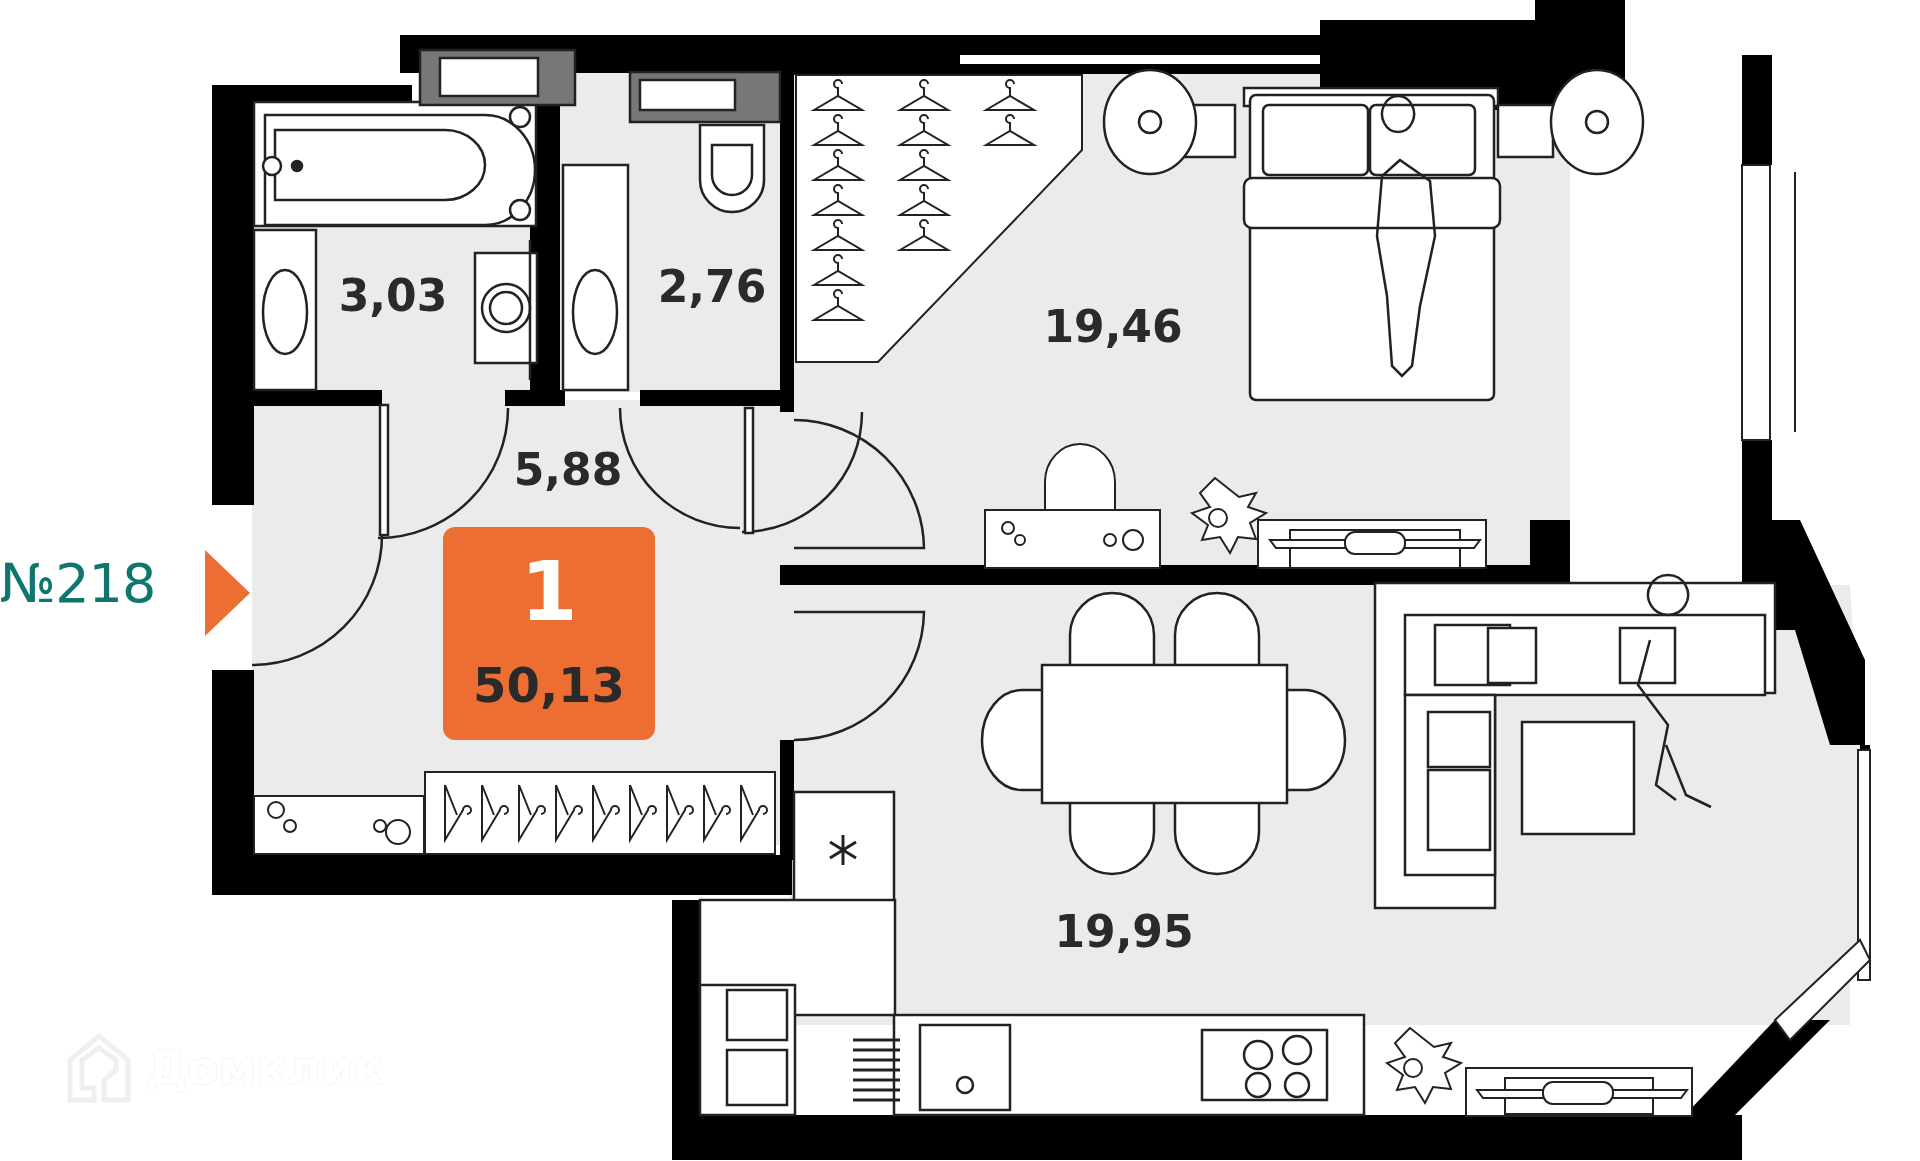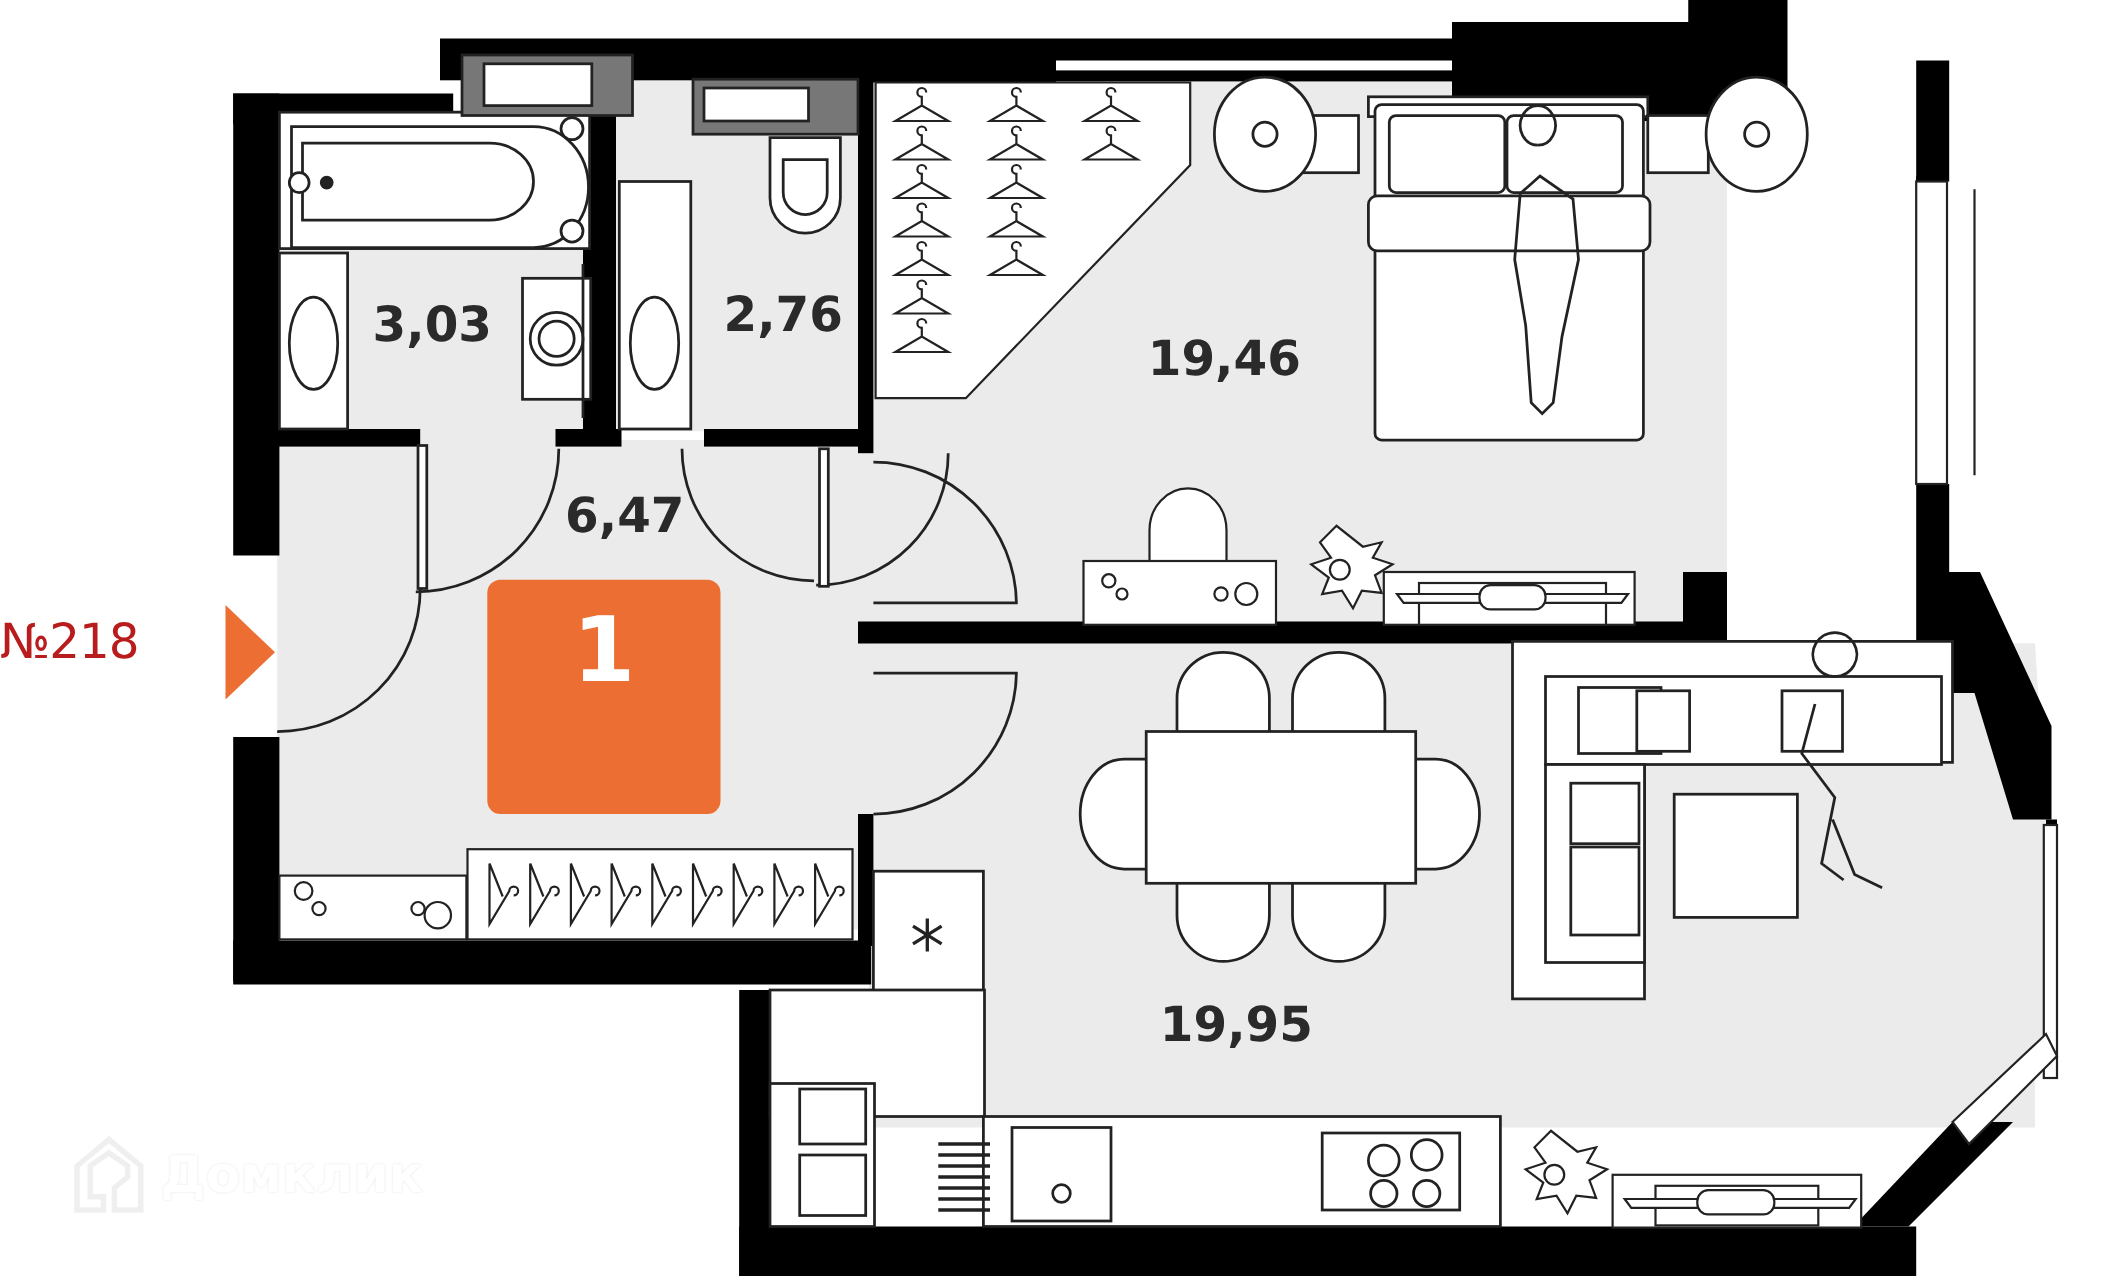--- a/index.html
+++ b/index.html
@@ -1,19 +1,19 @@
 <!DOCTYPE html>
 <html><head>
 <meta charset="utf-8">
 <style>
   html, body { margin:0; padding:0; background:#ffffff; }
   body { width:1920px; height:1161px; position:relative; overflow:hidden;
          font-family:"DejaVu Sans", "Liberation Sans", sans-serif; }
   #plan { position:absolute; left:0; top:0; width:1920px; height:1161px; }
-  .apt-number { position:absolute; left:0; top:548px; font-size:44px; color:#b91c1c;
+  .apt-number { position:absolute; left:0; top:548px; font-size:54px; color:#0f766e;
                 font-family:"DejaVu Sans", sans-serif; letter-spacing:-1px; line-height:72px; }
   .entry-arrow { position:absolute; left:205px; top:550px; width:0; height:0;
                  border-top:43px solid transparent; border-bottom:43px solid transparent;
                  border-left:45px solid #EC6E33; }
   .badge { position:absolute; left:443px; top:527px; width:212px; height:213px;
            border-radius:12px; background:#EC6E33; }
   .badge-rooms { position:absolute; left:0; right:0; top:20px; text-align:center;
                  color:#ffffff; font-weight:bold; font-size:82px; line-height:90px; }
   .badge-area { position:absolute; left:0; right:0; top:130px; text-align:center;
                 color:#2a2a2a; font-weight:bold; font-size:48px; line-height:56px; }
@@ -264,26 +264,27 @@
     <rect x="1858" y="750" width="12" height="230"></rect>
     <polygon points="1775,1020 1860,940 1870,960 1790,1040"></polygon>
   </g>
 </svg>
 
 <div class="apt-number">№218</div>
 <div class="entry-arrow"></div>
 
 <div class="badge">
   <div class="badge-rooms">1</div>
+  <div class="badge-area">50,13</div>
 </div>
 
 <div class="room-label" style="left:393px;top:296px;text-align:right;">3,03</div>
 <div class="room-label" style="left:712px;top:287px;">2,76</div>
 <div class="room-label" style="left:1113px;top:327px;">19,46</div>
-<div class="room-label" style="left:568px;top:470px;">6,47</div>
+<div class="room-label" style="left:568px;top:470px;">5,88</div>
 <div class="room-label" style="left:1124px;top:932px;">19,95</div>
 
 <div class="watermark">
   <svg width="70" height="76" viewBox="0 0 70 76">
     <path d="M6,30 L35,6 L64,30 V70 H40 V50 L52,40 V30 L35,18 L18,30 V58 H30 V70 H6 Z" fill="none" stroke="#eeeeee" stroke-width="5"></path>
   </svg>
   <span>Домклик</span>
 </div>
 
 </body></html>

